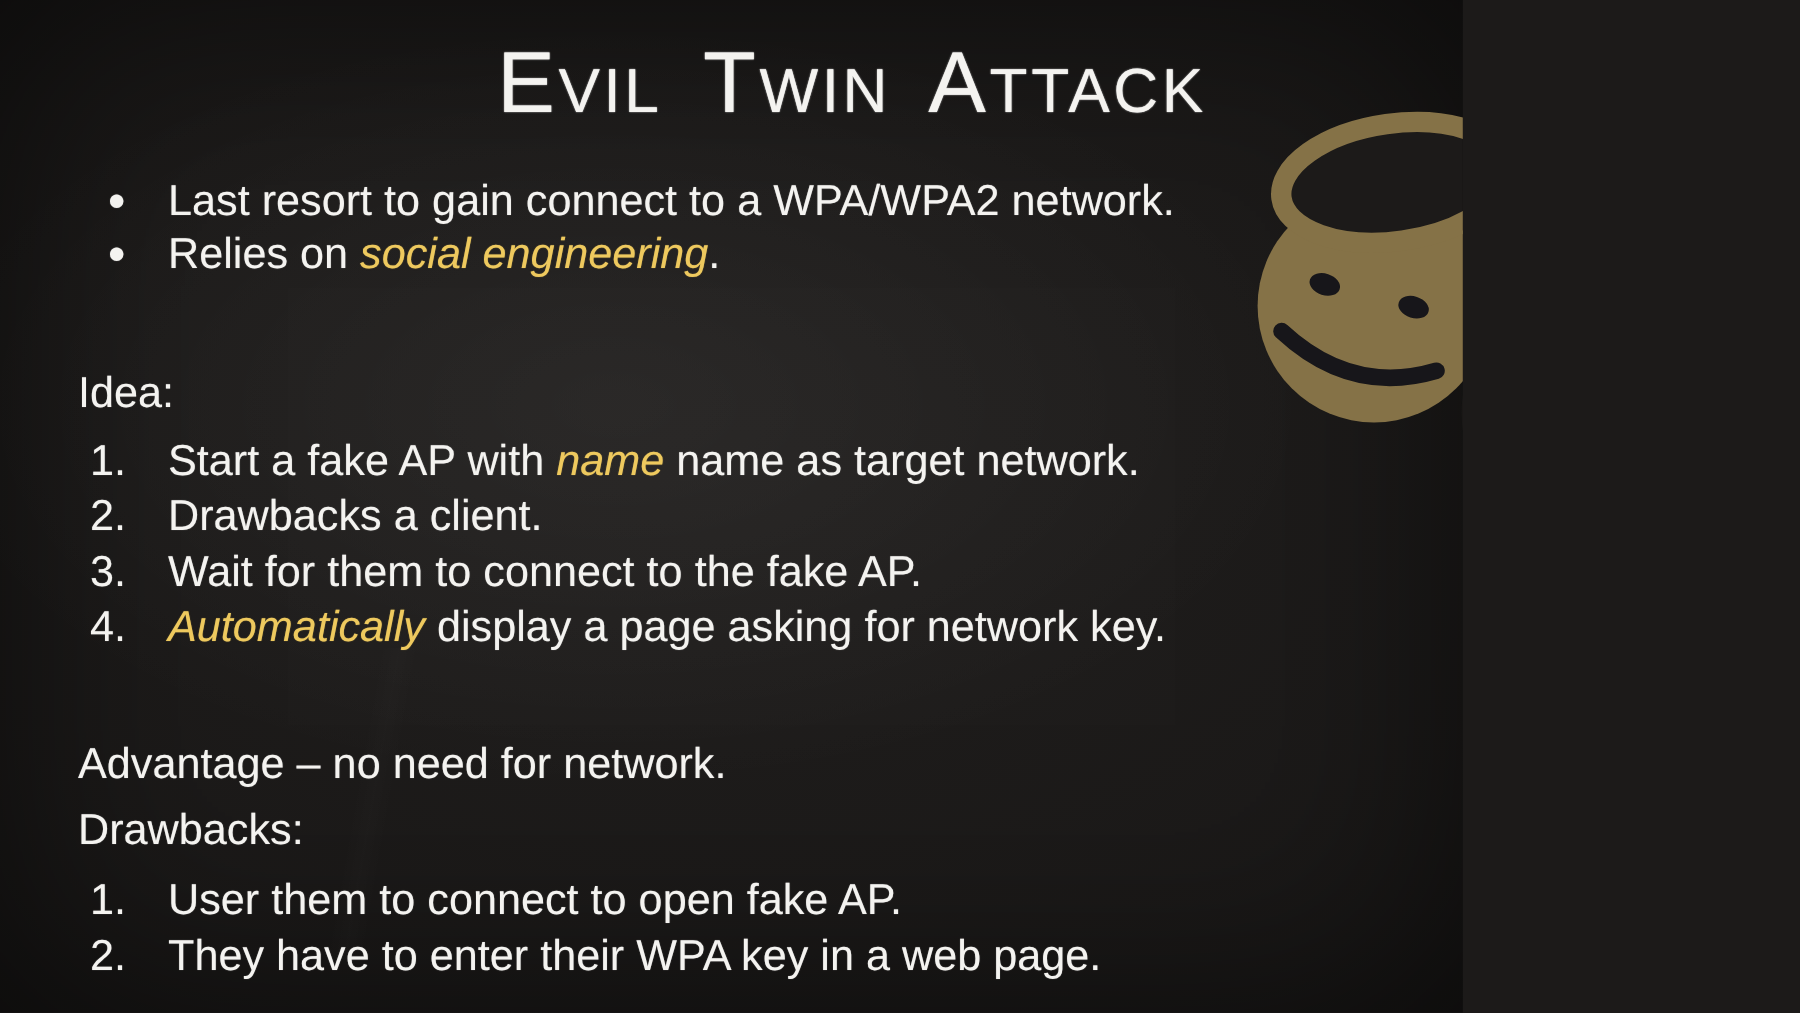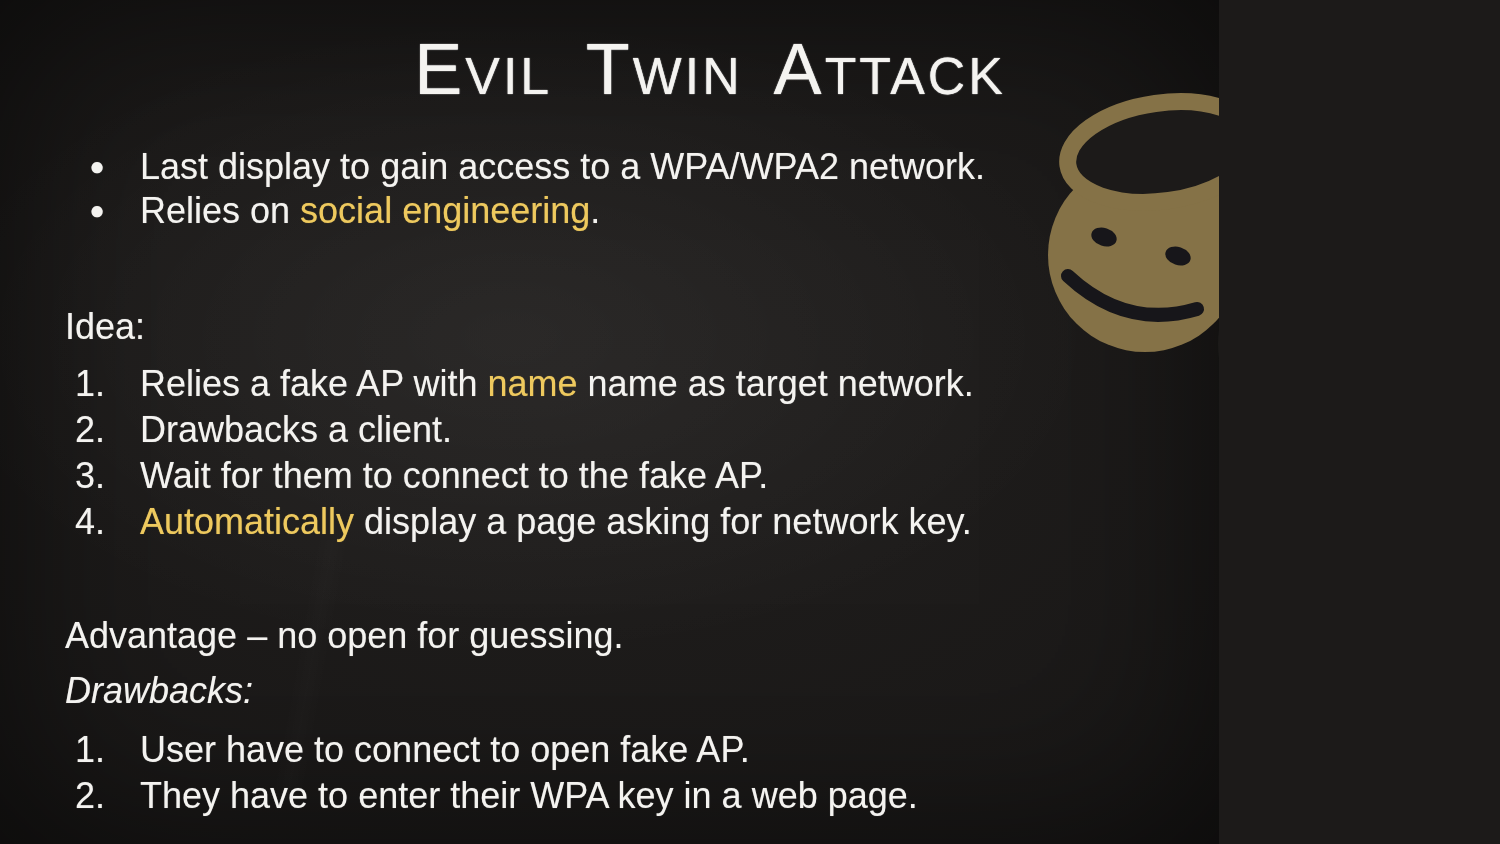--- a/index.html
+++ b/index.html
@@ -45,27 +45,27 @@
     text-shadow:0 0 1px rgba(255,255,255,0.4);}
   .heading{white-space:nowrap;}
 
   ul.chalk-list,ol.chalk-list{list-style:none;position:absolute;left:65px;font-size:36px;
     text-shadow:0 0 1px rgba(255,255,255,0.4);}
   .row{display:flex;align-items:center;height:46px;}
   ul.chalk-list .row{height:44px;}
   .marker{flex:0 0 40px;text-align:right;}
   .marker.dot{font-size:26px;line-height:1;transform:translateY(-1px);}
   .txt{margin-left:35px;white-space:nowrap;}
-  .hl{color:var(--highlight-yellow);text-shadow:0 0 1px rgba(238,201,94,0.5);}
+  .hl{color:var(--highlight-yellow);text-shadow:0 0 1px rgba(238,201,94,0.5);font-style:italic;}
 
   .intro-bullets{top:145px;}
   .idea-heading{top:304px;text-align:right;}
   .idea-steps{top:361px;}
   .advantage{top:613px;}
-  .drawbacks-heading{top:668px;font-style:italic;}
+  .drawbacks-heading{top:668px;}
   .drawbacks-list{top:727px;}
 
   .artwork{position:absolute;left:1020px;top:90px;width:450px;height:372px;}
   .gold{fill:var(--artwork-gold,#857247);}
   .darkfeat{fill:var(--artwork-dark,#17161a);}
   .darkstroke{stroke:var(--artwork-dark,#17161a);fill:none;stroke-linecap:round;}
   .bgfill{fill:var(--background,#1c1a19);}
   .goldstroke{stroke:var(--artwork-gold,#857247);}
 </style>
 </head>
@@ -75,63 +75,63 @@
   <div class="vignette"></div>
   <div class="streak s1"></div>
   <div class="streak s2"></div>
 
   <h1 class="title"><span>E</span><span class="sc">V</span><span class="sc">I</span><span class="sc">L</span> <span>T</span><span class="sc">W</span><span class="sc">I</span><span class="sc">N</span> <span>A</span><span class="sc">T</span><span class="sc">T</span><span class="sc">A</span><span class="sc">C</span><span class="sc">K</span></h1>
 
   <ul class="chalk-list intro-bullets">
 
       <li class="row">
         <span class="marker dot">●</span>
-        <span class="txt"><span>Last display to gain access to a WPA/WPA2 network.</span></span>
+        <span class="txt"><span>Last resort to gain connect to a WPA/WPA2 network.</span></span>
       </li>
 
       <li class="row">
         <span class="marker dot">●</span>
         <span class="txt"><span>Relies on </span><span class="hl">social engineering</span><span>.</span></span>
       </li>
     </ul>
 
   <div class="textblock heading idea-heading">Idea:</div>
 
   <ol class="chalk-list idea-steps">
 
       <li class="row">
         <span class="marker">1.</span>
-        <span class="txt"><span>Relies a fake AP with </span><span class="hl">name</span><span> name as target network.</span></span>
+        <span class="txt"><span>Start a fake AP with </span><span class="hl">name</span><span> name as target network.</span></span>
       </li>
 
       <li class="row">
         <span class="marker">2.</span>
         <span class="txt"><span>Drawbacks a client.</span></span>
       </li>
 
       <li class="row">
         <span class="marker">3.</span>
         <span class="txt"><span>Wait for them to connect to the fake AP.</span></span>
       </li>
 
       <li class="row">
         <span class="marker">4.</span>
         <span class="txt"><span class="hl">Automatically</span><span> display a page asking for network key.</span></span>
       </li>
     </ol>
 
-  <div class="textblock heading advantage">Advantage – no open for guessing.</div>
+  <div class="textblock heading advantage">Advantage – no need for network.</div>
 
   <div class="textblock heading drawbacks-heading">Drawbacks:</div>
 
   <ol class="chalk-list drawbacks-list">
 
       <li class="row">
         <span class="marker">1.</span>
-        <span class="txt"><span>User have to connect to open fake AP.</span></span>
+        <span class="txt"><span>User them to connect to open fake AP.</span></span>
       </li>
 
       <li class="row">
         <span class="marker">2.</span>
         <span class="txt"><span>They have to enter their WPA key in a web page.</span></span>
       </li>
     </ol>
 
   <svg class="artwork" viewBox="0 0 450 372" role="img" aria-label="angel face with halo beside devil face with horns">
 

